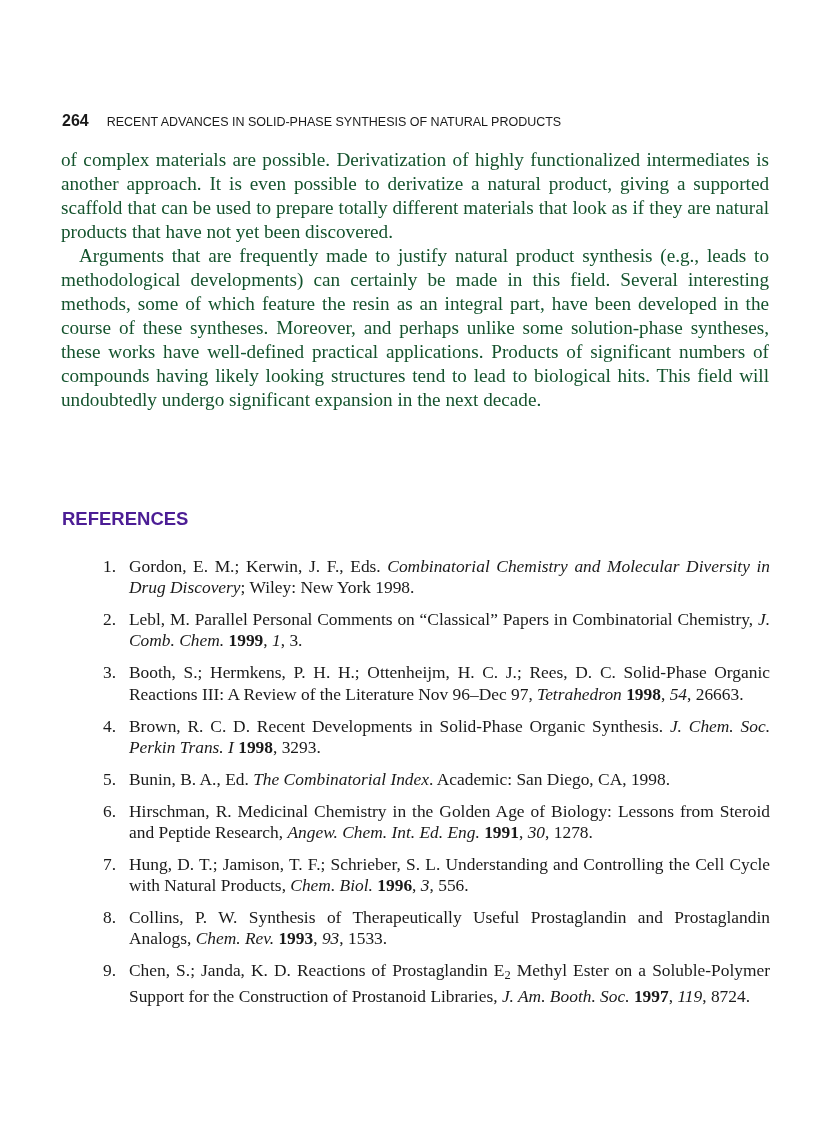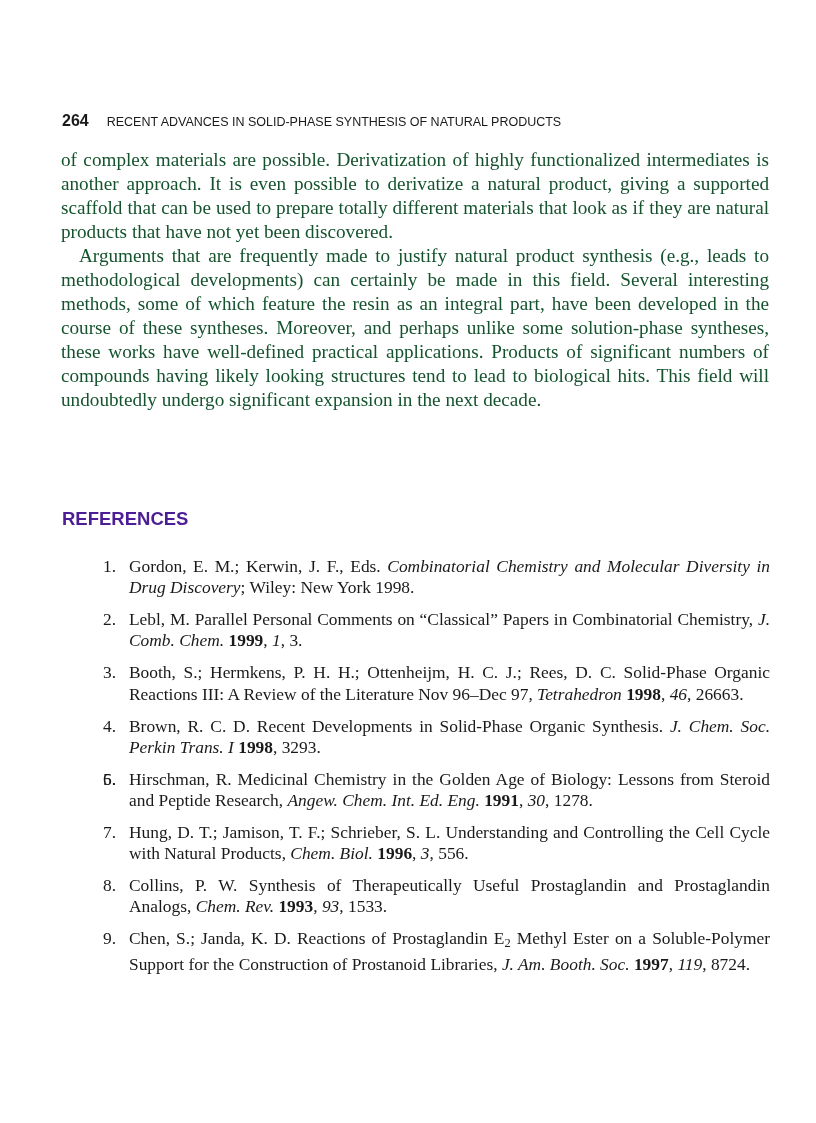--- a/index.html
+++ b/index.html
@@ -45,21 +45,21 @@
   <div class="body-text">
     <p>of complex materials are possible. Derivatization of highly functionalized intermediates is another approach. It is even possible to derivatize a natural product, giving a supported scaffold that can be used to prepare totally different materials that look as if they are natural products that have not yet been discovered.</p>
     <p class="indent">Arguments that are frequently made to justify natural product synthesis (e.g., leads to methodological developments) can certainly be made in this field. Several interesting methods, some of which feature the resin as an integral part, have been developed in the course of these syntheses. Moreover, and perhaps unlike some solution-phase syntheses, these works have well-defined practical applications. Products of significant numbers of compounds having likely looking structures tend to lead to biological hits. This field will undoubtedly undergo significant expansion in the next decade.</p>
   </div>
 
   <div class="refs-heading">REFERENCES</div>
 
   <ol class="refs">
     <li class="ref"><span class="num">1.</span><span class="rtext"><span>Gordon, E. M.; Kerwin, J. F., Eds. </span><i>Combinatorial Chemistry and Molecular Diversity in Drug Discovery</i><span>; Wiley: New York 1998.</span></span></li>
     <li class="ref"><span class="num">2.</span><span class="rtext"><span>Lebl, M. Parallel Personal Comments on “Classical” Papers in Combinatorial Chemistry, </span><i>J. Comb. Chem.</i><span> </span><b>1999</b><span>, </span><i>1</i><span>, 3.</span></span></li>
-    <li class="ref"><span class="num">3.</span><span class="rtext"><span>Booth, S.; Hermkens, P. H. H.; Ottenheijm, H. C. J.; Rees, D. C. Solid-Phase Organic Reactions III: A Review of the Literature Nov 96–Dec 97, </span><i>Tetrahedron</i><span> </span><b>1998</b><span>, </span><i>46</i><span>, 26663.</span></span></li>
+    <li class="ref"><span class="num">3.</span><span class="rtext"><span>Booth, S.; Hermkens, P. H. H.; Ottenheijm, H. C. J.; Rees, D. C. Solid-Phase Organic Reactions III: A Review of the Literature Nov 96–Dec 97, </span><i>Tetrahedron</i><span> </span><b>1998</b><span>, </span><i>54</i><span>, 26663.</span></span></li>
     <li class="ref"><span class="num">4.</span><span class="rtext"><span>Brown, R. C. D. Recent Developments in Solid-Phase Organic Synthesis. </span><i>J. Chem. Soc. Perkin Trans. I</i><span> </span><b>1998</b><span>, 3293.</span></span></li>
-    <li class="ref"><span class="num">5.</span></li>
+    <li class="ref"><span class="num">5.</span><span class="rtext"><span>Bunin, B. A., Ed. </span><i>The Combinatorial Index</i><span>. Academic: San Diego, CA, 1998.</span></span></li>
     <li class="ref"><span class="num">6.</span><span class="rtext"><span>Hirschman, R. Medicinal Chemistry in the Golden Age of Biology: Lessons from Steroid and Peptide Research, </span><i>Angew. Chem. Int. Ed. Eng.</i><span> </span><b>1991</b><span>, </span><i>30</i><span>, 1278.</span></span></li>
     <li class="ref"><span class="num">7.</span><span class="rtext"><span>Hung, D. T.; Jamison, T. F.; Schrieber, S. L. Understanding and Controlling the Cell Cycle with Natural Products, </span><i>Chem. Biol.</i><span> </span><b>1996</b><span>, </span><i>3</i><span>, 556.</span></span></li>
     <li class="ref"><span class="num">8.</span><span class="rtext"><span>Collins, P. W. Synthesis of Therapeutically Useful Prostaglandin and Prostaglandin Analogs, </span><i>Chem. Rev.</i><span> </span><b>1993</b><span>, </span><i>93</i><span>, 1533.</span></span></li>
     <li class="ref"><span class="num">9.</span><span class="rtext"><span>Chen, S.; Janda, K. D. Reactions of Prostaglandin E</span><sub class="low">2</sub><span> Methyl Ester on a Soluble-Polymer Support for the Construction of Prostanoid Libraries, </span><i>J. Am. Booth. Soc.</i><span> </span><b>1997</b><span>, </span><i>119</i><span>, 8724.</span></span></li>
   </ol>
 </div>
 
 </body></html>

